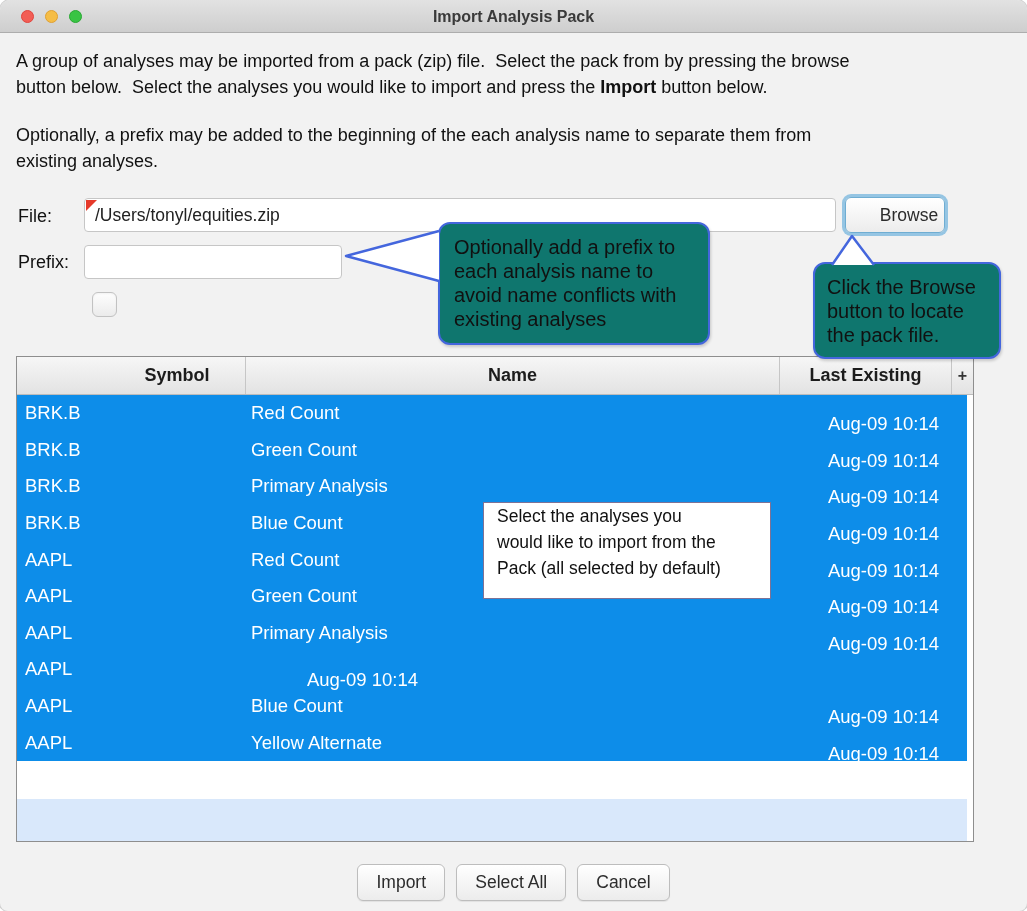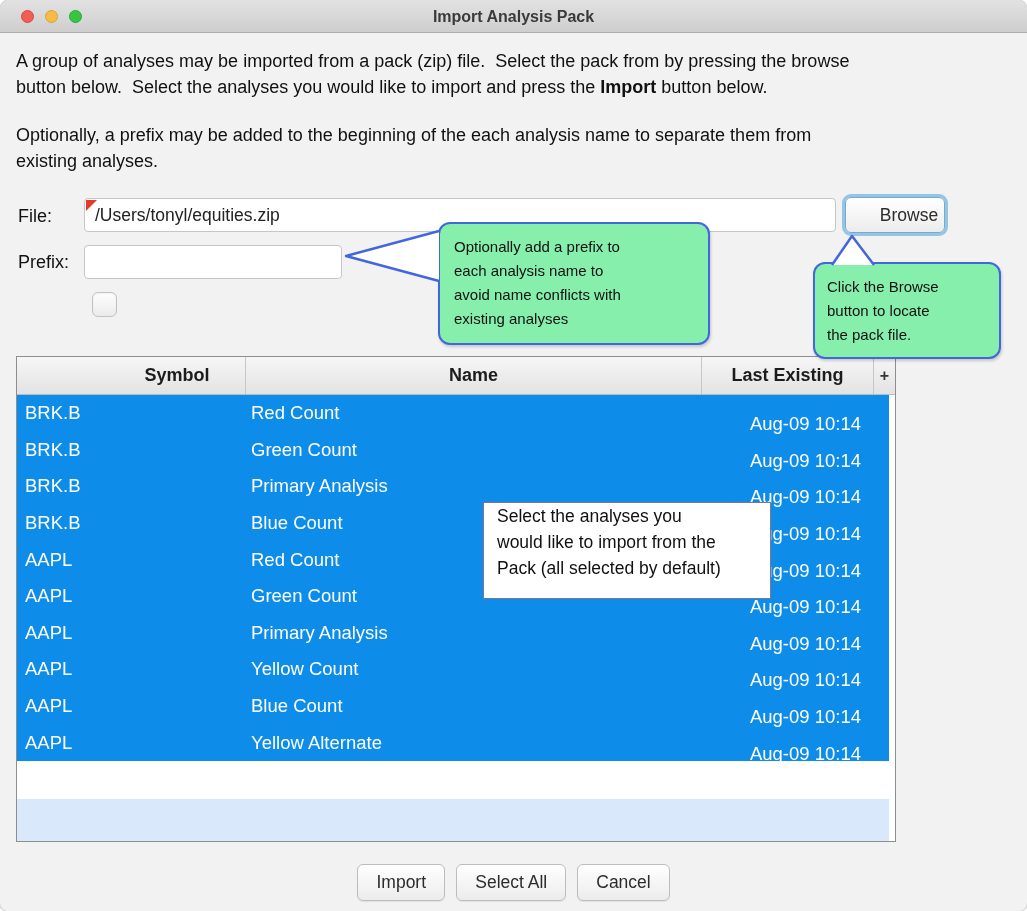--- a/index.html
+++ b/index.html
@@ -56,37 +56,37 @@
   }
   .checkbox{
     position:absolute; left:92px; top:292px; width:25px; height:25px;
     border:1px solid #c2c2c2; border-radius:6px;
     background:linear-gradient(#fefefe,#ebebeb);
     box-shadow:inset 0 1px 2px rgba(0,0,0,.05);
   }
   .checkbox-label{ position:absolute; left:131px; top:296px; font-size:19px; color:#161616; }
   
   .callout{
-    position:absolute; background:#86efac; border:2px solid #4466dd; border-radius:12px;
-    font-size:15px; line-height:24px; color:#111; white-space:pre-line; z-index:5;
+    position:absolute; background:#0f766e; border:2px solid #4466dd; border-radius:12px;
+    font-size:20px; line-height:24px; color:#111; white-space:pre-line; z-index:5;
     box-shadow:1px 2px 3px rgba(0,0,0,.18);
   }
   #callout-prefix{ left:438px; top:222px; width:272px; height:123px; padding:11px 14px; }
   #callout-browse{ left:797px; top:262px; width:188px; height:97px; padding:11px 12px;margin-left:16px; }
   .tail{ position:absolute; z-index:6; }
   #tail-prefix{ left:341px; top:228px; }
   #tail-browse{ left:827px; top:233px; }
   #callout-table{
     position:absolute; left:483px; top:502px; width:288px; height:97px;
     background:#fff; border:1px solid #7e7296; padding:0 13px;
     font-size:17.5px; line-height:26px; color:#111; white-space:pre-line; z-index:5;
   }
   
   .table{
-    position:absolute; left:16px; top:356px; width:880px; height:486px;
+    position:absolute; left:16px; top:356px; width:958px; height:486px;
     background:#fff; border:1px solid #8e8e8e; z-index:1;
   }
   .thead{
     display:flex; height:38px; align-items:stretch;
     background:linear-gradient(#f6f6f6,#e3e3e3);
     border-bottom:1px solid #bcbcbc;
     font-weight:bold; font-size:18px; color:#1c1c1c;
   }
   .th{ display:flex; align-items:center; justify-content:center; border-right:1px solid #c6c6c6; cursor:pointer; }
   .th-symbol{ width:229px; padding-left:92px; }
@@ -196,21 +196,20 @@
         <div class="c-name">Green Count</div>
         <div class="c-updated">Aug-09 10:14</div>
       </div>
       <div class="row">
         <div class="c-symbol">AAPL</div>
         <div class="c-name">Primary Analysis</div>
         <div class="c-updated">Aug-09 10:14</div>
       </div>
       <div class="row">
         <div class="c-symbol">AAPL</div>
-        <div class="c-name">Yellow Count</div>
         <div class="c-updated">Aug-09 10:14</div>
       </div>
       <div class="row">
         <div class="c-symbol">AAPL</div>
         <div class="c-name">Blue Count</div>
         <div class="c-updated">Aug-09 10:14</div>
       </div>
       <div class="row">
         <div class="c-symbol">AAPL</div>
         <div class="c-name">Yellow Alternate</div>

